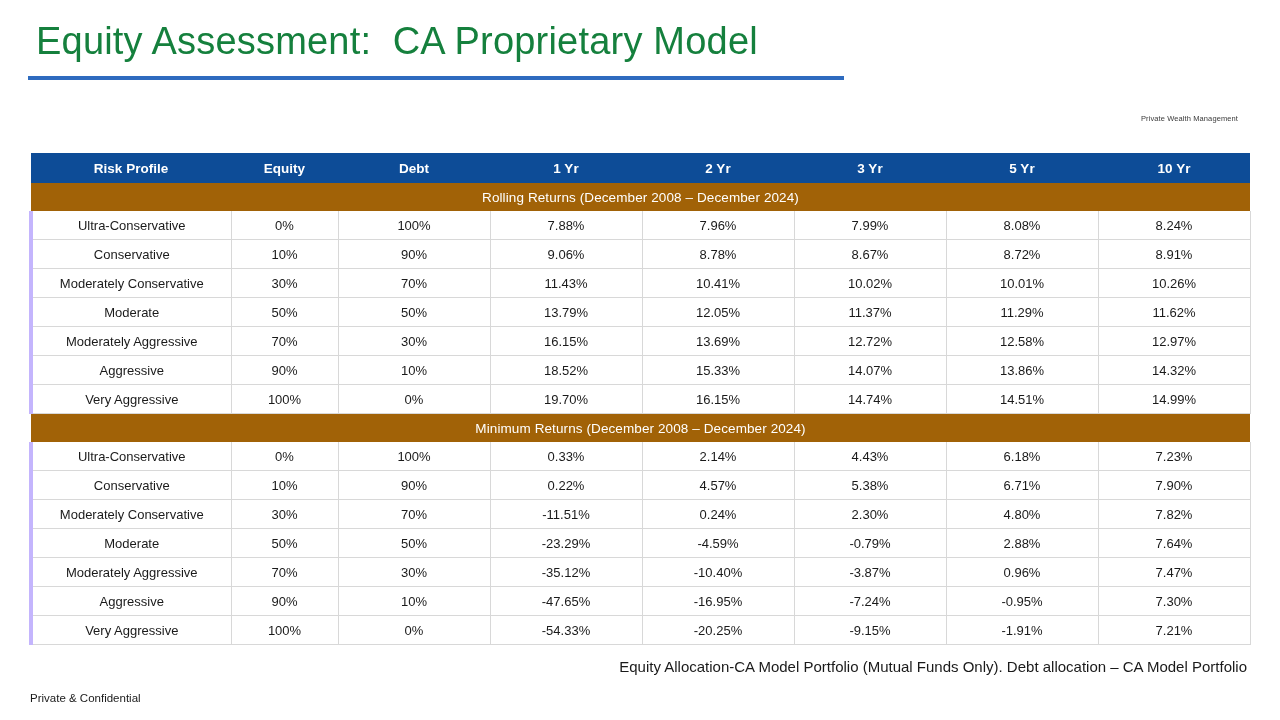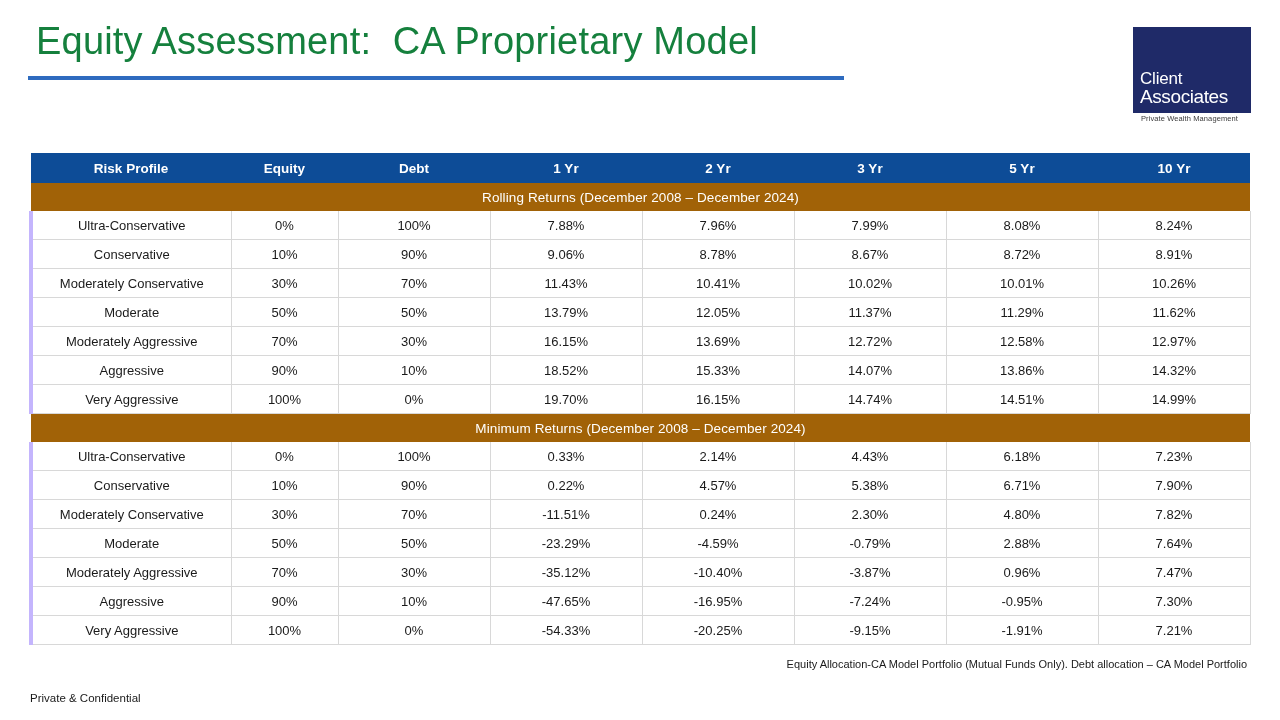--- a/index.html
+++ b/index.html
@@ -140,45 +140,41 @@
   col.c-risk   { width: 200px; }
   col.c-equity { width: 107px; }
   col.c-debt   { width: 152px; }
   col.c-yr     { width: 152px; }
 
   
   #footnote {
     position: absolute;
     right: 33px;
     top: 658px;
-    font-size: 11px;
+    font-size: 15px;
     color: #1a1a1a;
     white-space: nowrap;
     text-align: center;
   }
   #confidential {
     position: absolute;
     left: 30px;
     top: 692px;
     font-size: 11.5px;
     color: #1a1a1a;
     white-space: nowrap;
   }
 </style>
 </head>
 <body>
 
 <div id="slide-title">Equity Assessment:  CA Proprietary Model</div>
 <div id="title-underline"></div>
 
 <div id="logo">
-  <div id="logo-box">
-    <div id="logo-word-client">Client</div>
-    <div id="logo-word-associates">Associates</div>
-  </div>
   <div id="logo-tagline">Private Wealth Management</div>
 </div>
 
 <table id="data-table">
   <colgroup>
     <col class="c-risk">
       <col class="c-equity">
       <col class="c-debt">
     <col class="c-yr">
       <col class="c-yr">

